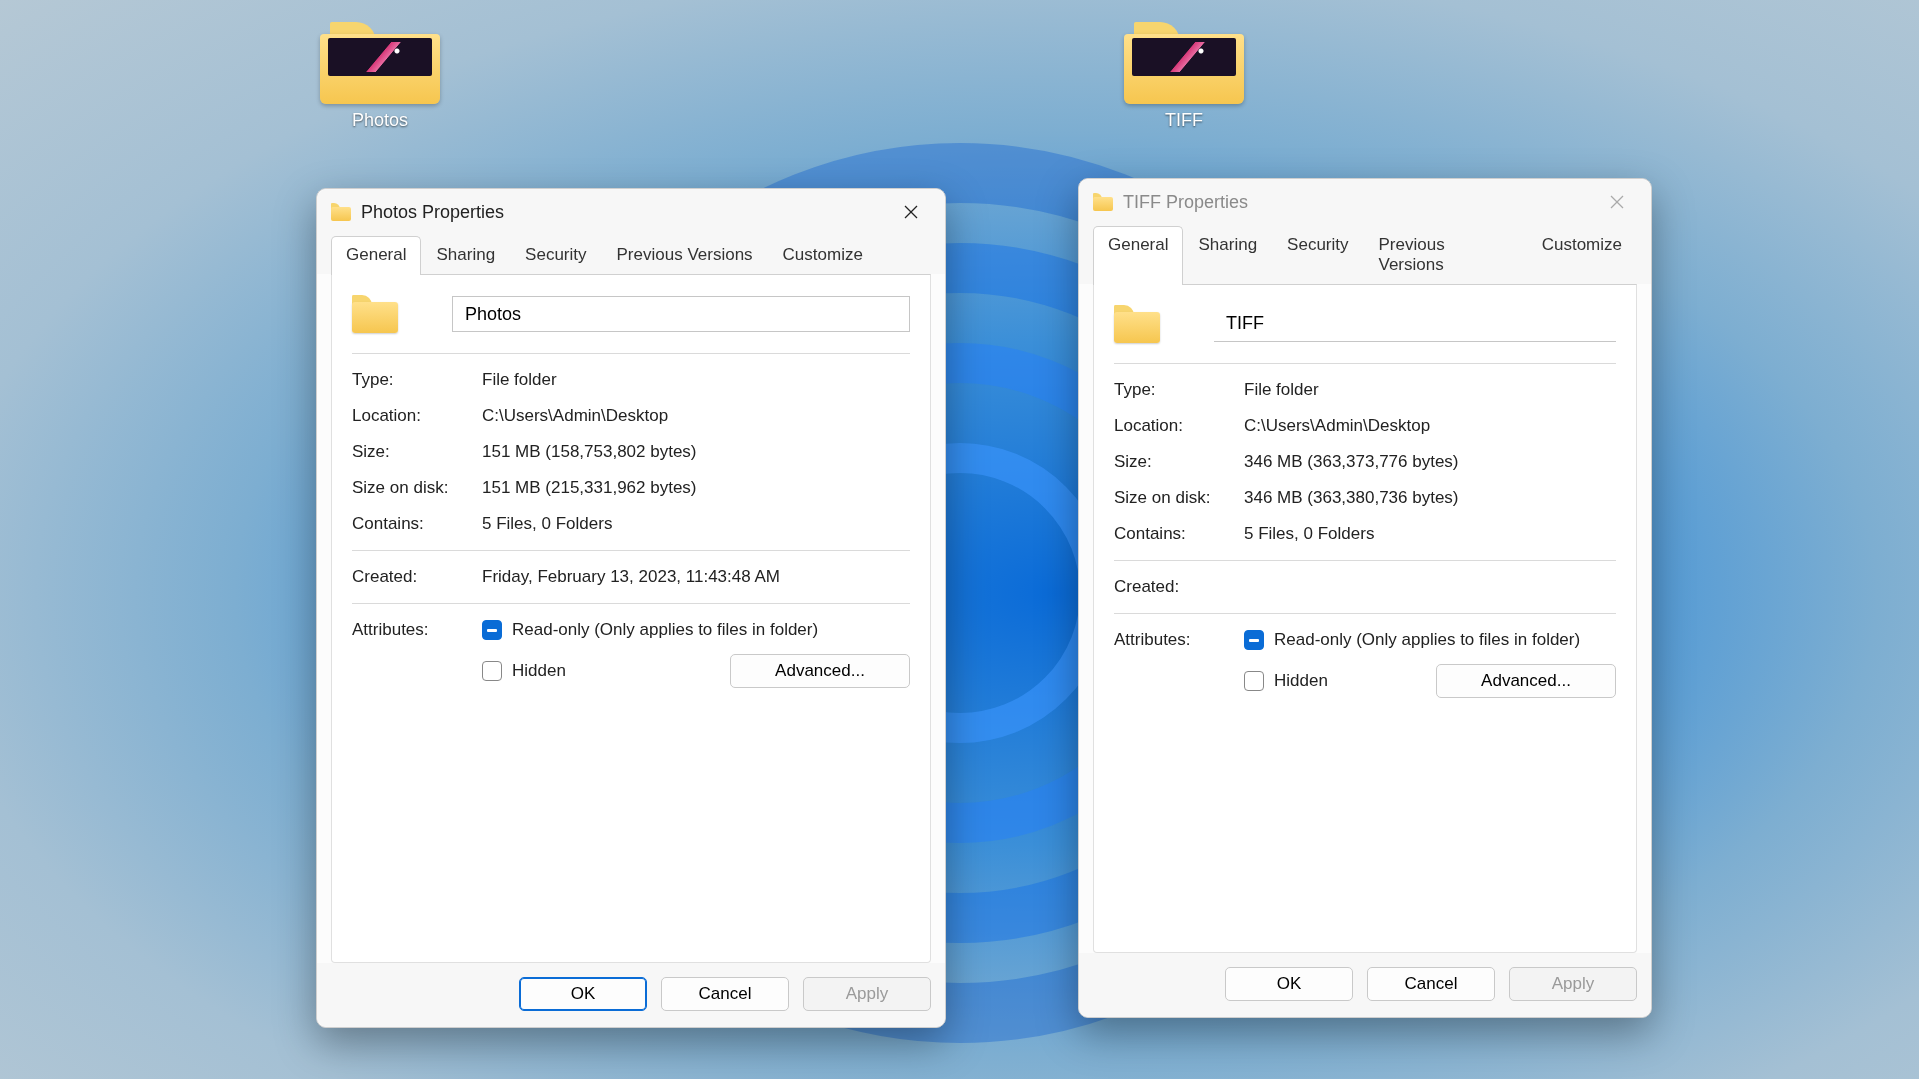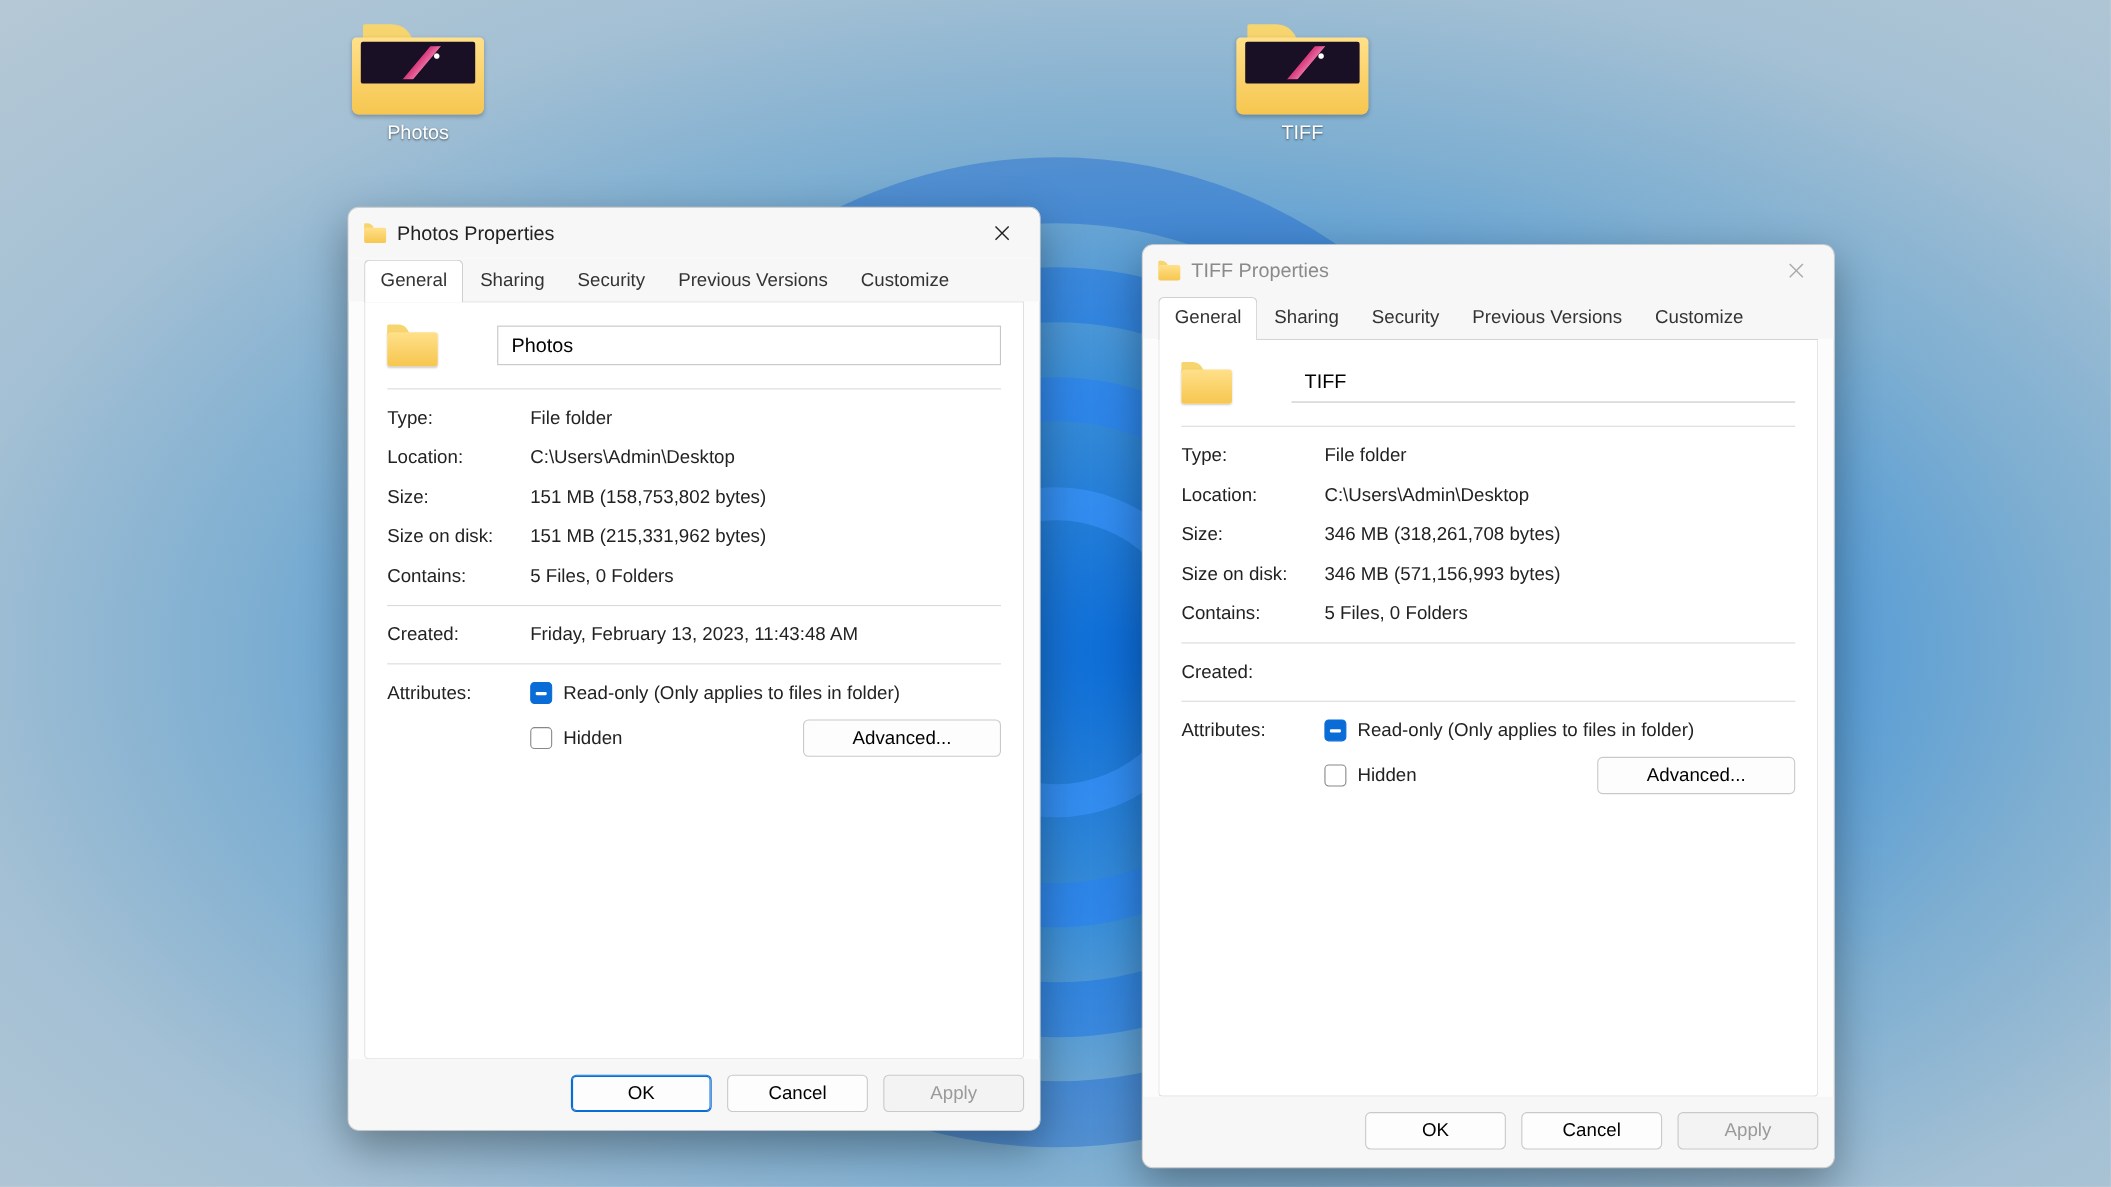--- a/index.html
+++ b/index.html
@@ -210,21 +210,21 @@
       </div>
     </div>
   </div>
   <div class="footer">
     <button class="primary">OK</button>
     <button>Cancel</button>
     <button class="disabled">Apply</button>
   </div>
 </div>
 
-<div class="dialog" style="left:1038px; top:178px; width:630px; height:840px;margin-top:44px;">
+<div class="dialog" style="left:1078px; top:178px; width:574px; height:840px;">
   <div class="titlebar inactive">
     <div class="ticon">
         <div class="tb"></div>
         <div class="tf"></div>
       </div>
     <div class="title">TIFF Properties</div>
     <div class="spacer"></div>
     <div class="close">
       <svg viewBox="0 0 14 14" stroke="#222" stroke-width="1.3">
           <line x1="1" y1="1" x2="13" y2="13"></line>
@@ -251,25 +251,25 @@
     <div class="kv">
         <div class="k">Type:</div>
         <div class="v">File folder</div>
       </div>
     <div class="kv">
         <div class="k">Location:</div>
         <div class="v">C:\Users\Admin\Desktop</div>
       </div>
     <div class="kv">
         <div class="k">Size:</div>
-        <div class="v">346 MB (318,261,708 bytes)</div>
+        <div class="v">346 MB (363,373,776 bytes)</div>
       </div>
     <div class="kv">
         <div class="k">Size on disk:</div>
-        <div class="v">346 MB (571,156,993 bytes)</div>
+        <div class="v">346 MB (363,380,736 bytes)</div>
       </div>
     <div class="kv">
         <div class="k">Contains:</div>
         <div class="v">5 Files, 0 Folders</div>
       </div>
     <hr class="sep">
     <div class="kv">
         <div class="k">Created:</div>
       </div>
     <hr class="sep">

